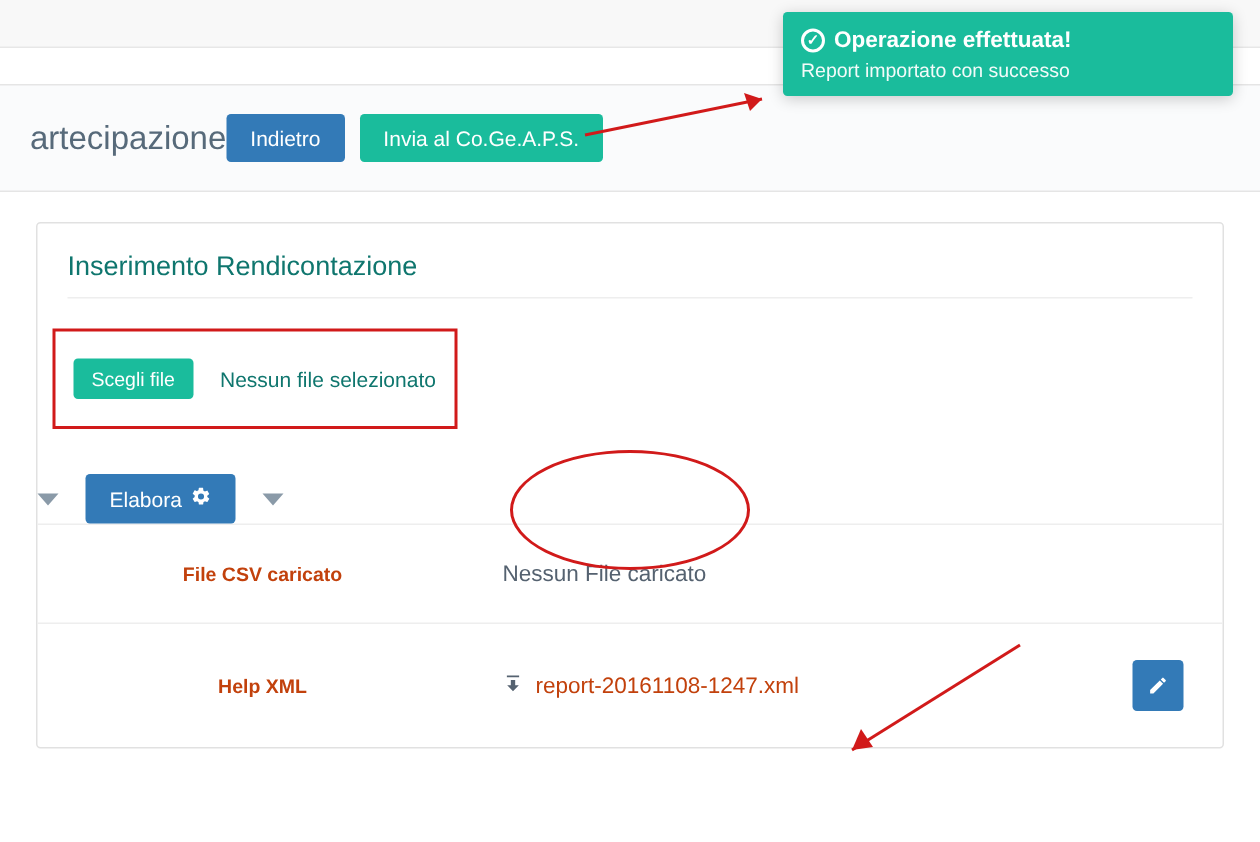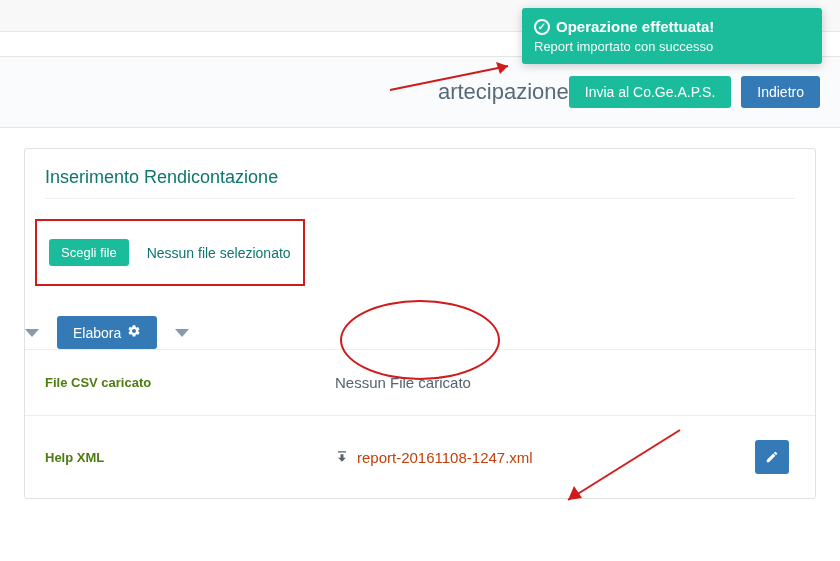--- a/index.html
+++ b/index.html
@@ -32,21 +32,21 @@
     position: relative;
   }
   .content-header-strip {
     margin-top: 24px;
     height: 72px;
     background: #fafbfc;
     border-top: 1px solid #e5e5e5;
     border-bottom: 1px solid #e5e5e5;
     display: flex;
     align-items: center;
-    justify-content: flex-end;
+    justify-content: flex-start;
     padding: 0 20px;
   }
   .page-title {
     font-size: 22px;
     color: #576a7a;
     font-weight: 400;
   }
   .actions { display:flex; gap:10px; }
   .btn {
     display:inline-flex;
@@ -106,22 +106,22 @@
 
   .info-row {
     display:flex;
     align-items:center;
     padding: 24px 20px;
     gap: 30px;
     border-top: 1px solid #eee;
   }
   .info-label {
     width: 260px;
-    text-align:left;
-    color:#4d7c0f;
+    text-align:center;
+    color:#c2410c;
     font-weight:600;
     font-size:13px;
   }
   .info-value { color:#556270; font-size:15px; flex:1; display:flex; align-items:center; gap:8px; }
   .info-row .edit-btn {
     width:34px; height:34px;
     background:#337ab7;
     border-radius:3px;
     display:flex;
     align-items:center;
@@ -183,25 +183,25 @@
   <span class="dropdown">
     <span class="avatar-icon"></span>
     <span>provider</span>
     <span>▾</span>
   </span>
 </div>
 
 <div class="content-header-strip">
   <div class="page-title">artecipazione</div>
   <div class="actions">
+    <button class="btn btn-primary">
+      <span>Indietro</span>
+    </button>
     <button class="btn btn-teal">
       <span>Invia al Co.Ge.A.P.S.</span>
-    </button>
-    <button class="btn btn-primary">
-      <span>Indietro</span>
     </button>
   </div>
 </div>
 
 <div class="panel">
   <div class="panel-title">Inserimento Rendicontazione</div>
   <hr>
 
   <div class="file-row">
     <button class="btn btn-teal btn-sm">

